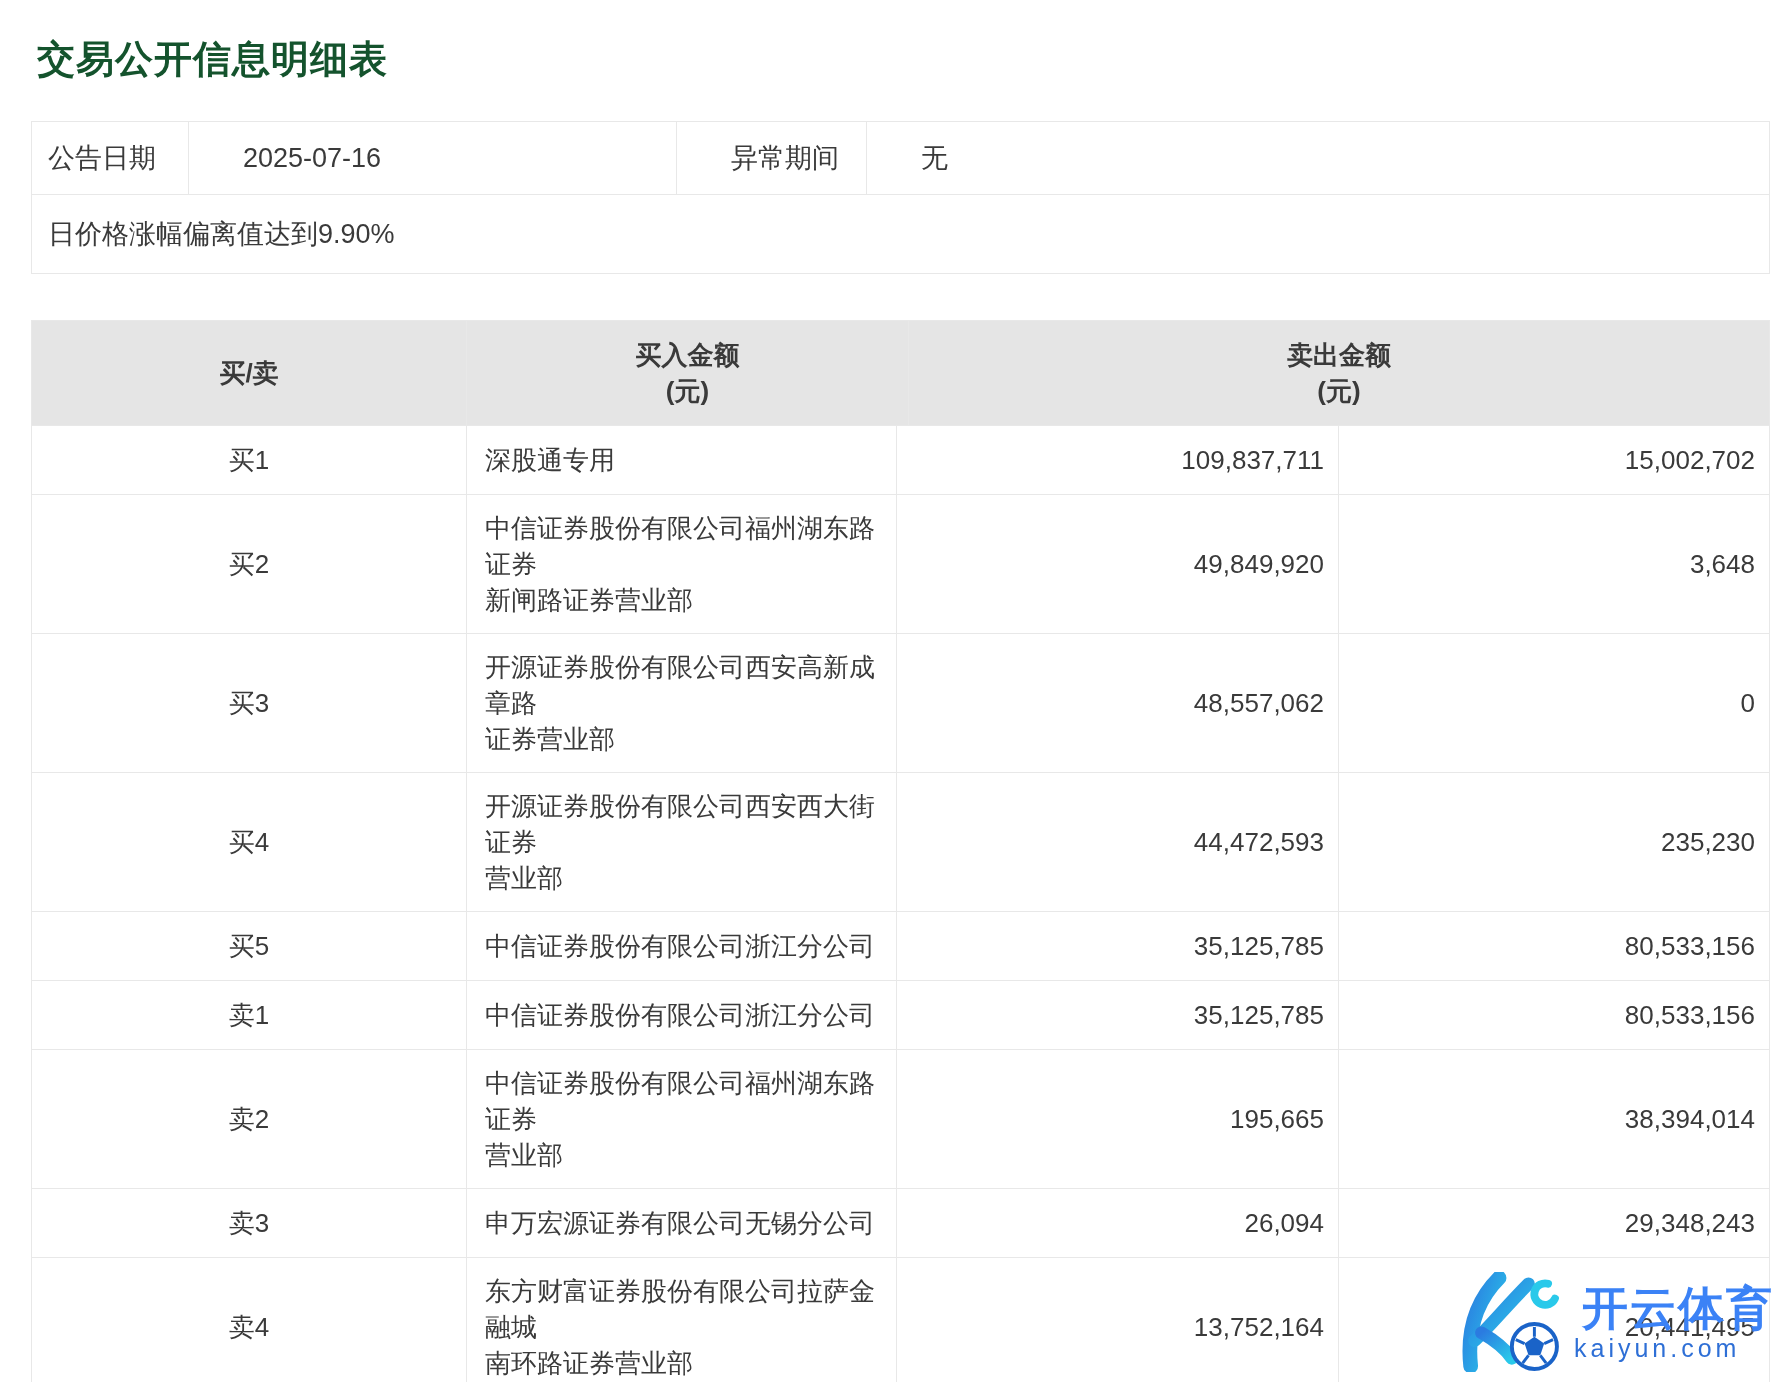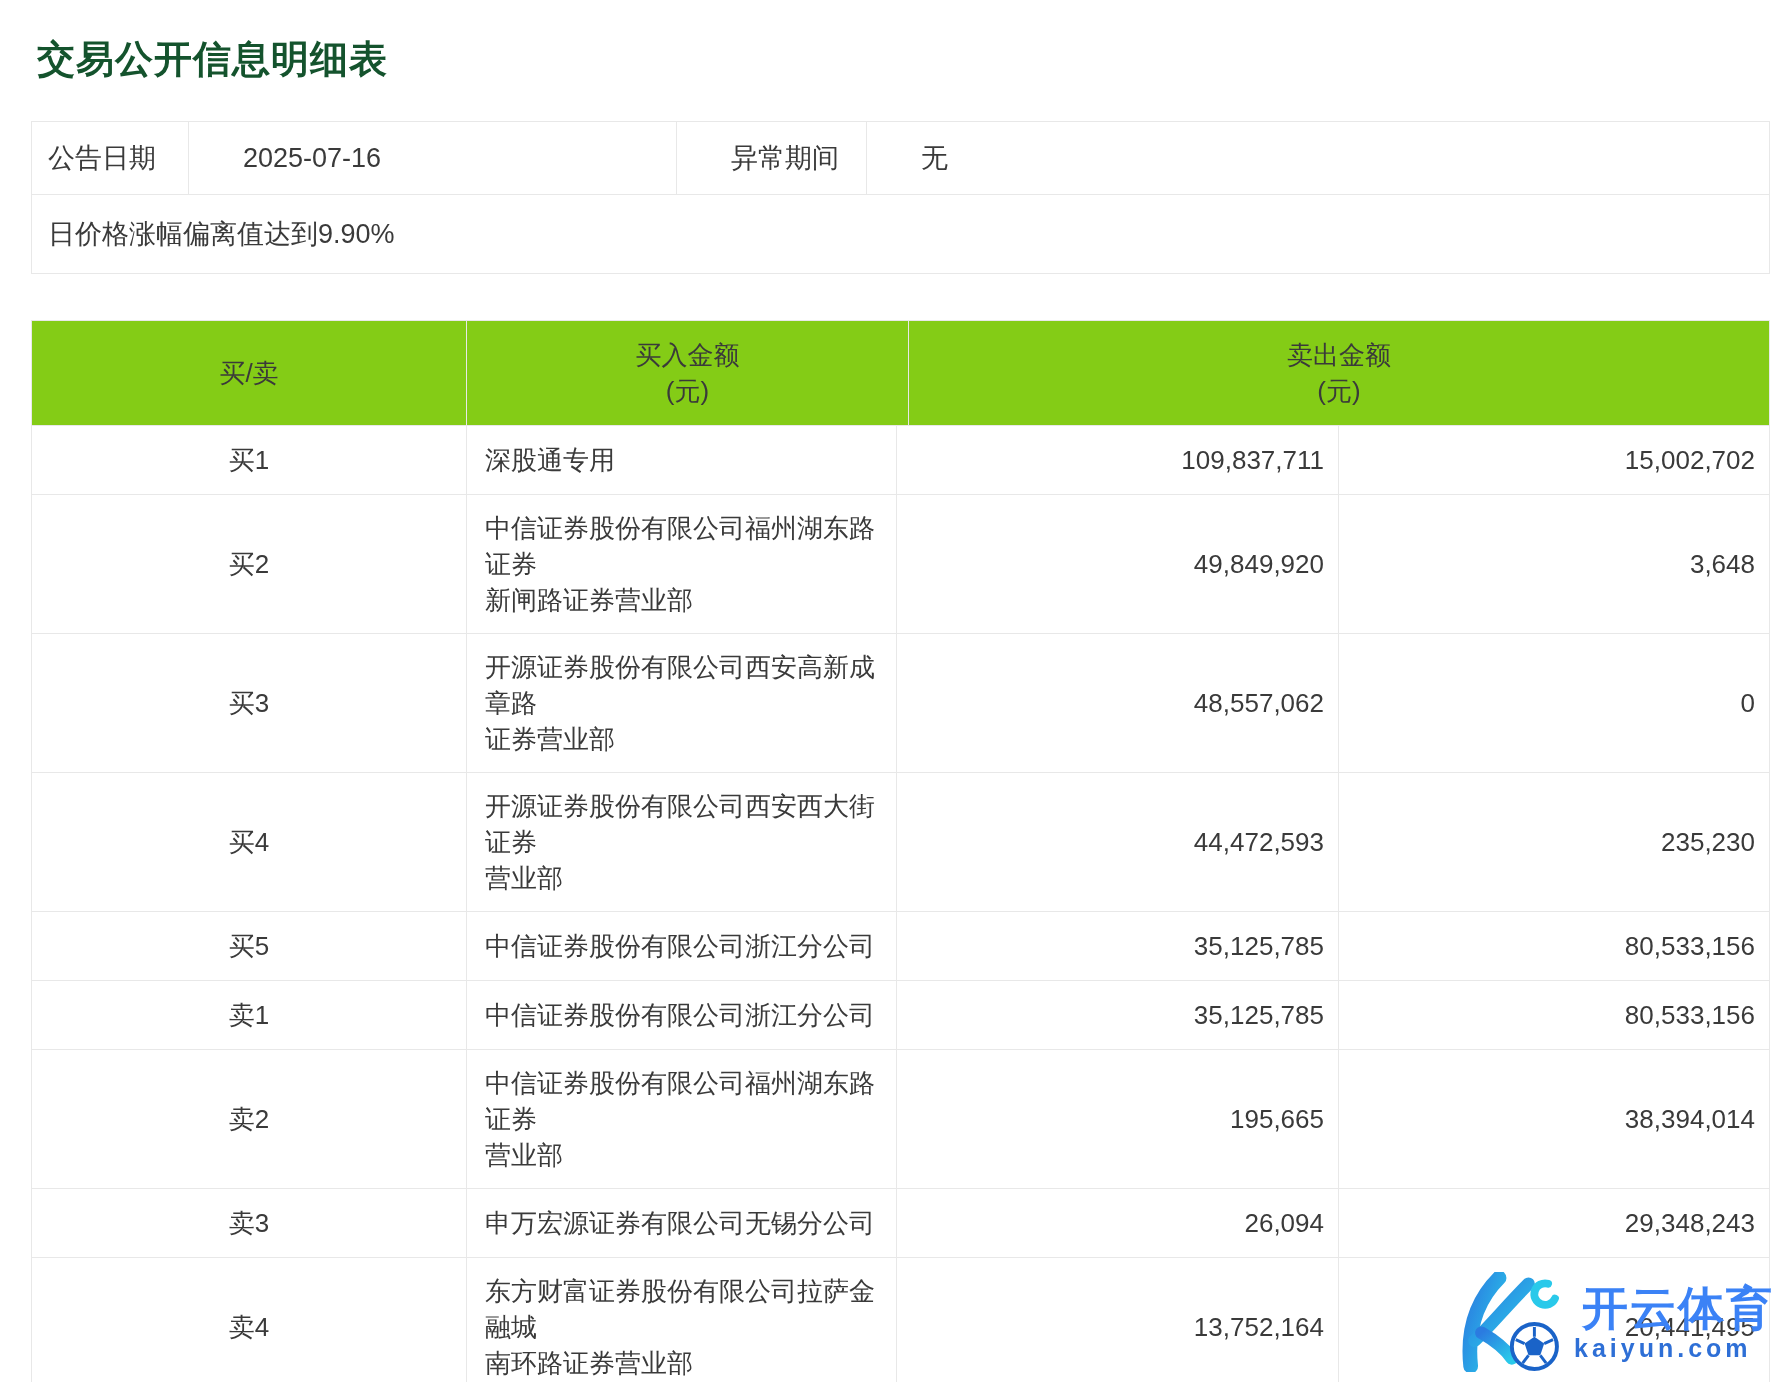--- a/index.html
+++ b/index.html
@@ -41,39 +41,39 @@
     border-right:1px solid #e8e8e8;
     font-size:26px; line-height:36px;
     display:flex; align-items:center;
     padding:15px 0; min-height:68px;
   }
   .mcell:last-child { border-right:none; }
   .col-side   { width:435px; justify-content:center; }
   .col-broker { width:430px; padding-left:18px; padding-right:14px; white-space:pre-line; }
   .col-buy    { width:442px; justify-content:flex-end; padding-right:14px; }
   .col-sell   { flex:1; justify-content:flex-end; padding-right:14px; }
-  .mhead { background:#84cc16; }
+  .mhead { background:#e5e5e5;font-weight:bold; }
   .mhead .mcell {
     min-height:104px; justify-content:center; text-align:center;
     white-space:pre-line; padding-left:0; padding-right:0;
   }
 
   
   .watermark {
     position:absolute; right:8px; bottom:10px;
     display:flex; align-items:center; z-index:5;
   }
   .wm-logo { margin-right:6px; }
   .wm-text { display:flex; flex-direction:column; }
   .wm-brand {
     font-size:46px; font-weight:bold; color:#3b82f6;
     letter-spacing:2px; line-height:48px;margin-left:8px;
   }
   .wm-domain {
-    font-size:25px; font-weight:bold; color:#2e6fd6;
+    font-size:25px; font-weight:normal; color:#2e6fd6;
     letter-spacing:4px; line-height:26px; margin-top:3px;
   }
 </style>
 </head>
 <body>
 
 <div class="content">
 
   <h1 class="page-title">交易公开信息明细表</h1>
 

